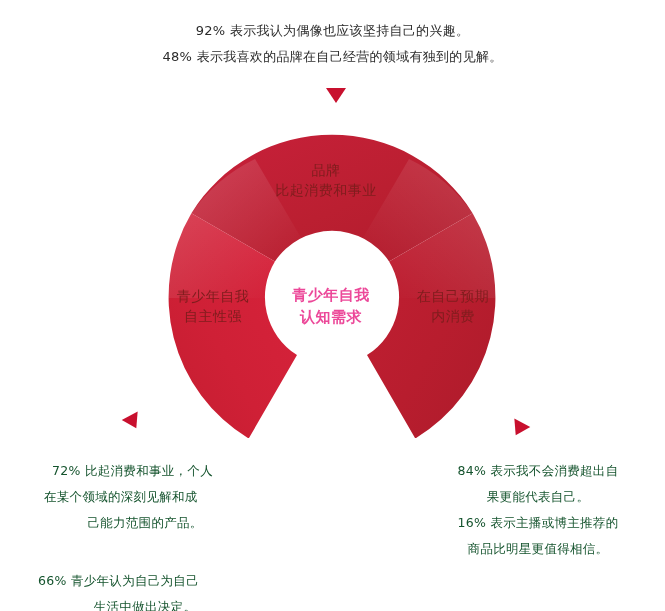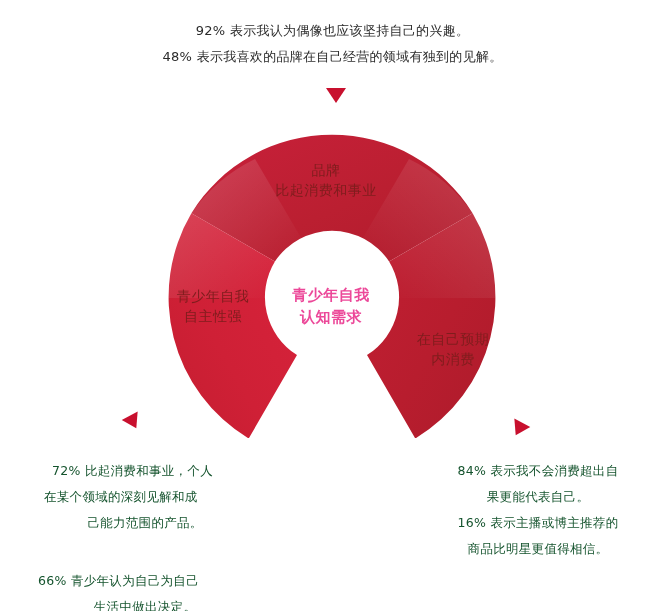--- a/index.html
+++ b/index.html
@@ -57,21 +57,21 @@
     font-size: 14px;
     line-height: 20px;
     text-align: center;
     font-weight: 500;
     letter-spacing: 0.5px;
     white-space: nowrap;
     pointer-events: none;
   }
   .seg-label.top    { left: 246px; top: 160px; width: 160px; }
   .seg-label.left   { left: 158px; top: 286px; width: 110px; }
-  .seg-label.right  { left: 398px; top: 286px; width: 110px; margin-top: 43px; }
+  .seg-label.right  { left: 398px; top: 286px; width: 110px; }
 
   .center-label {
     position: absolute;
     left: 273px;
     top: 284px;
     width: 116px;
     text-align: center;
     color: #ec4899;
     font-size: 15px;
     line-height: 22px;

